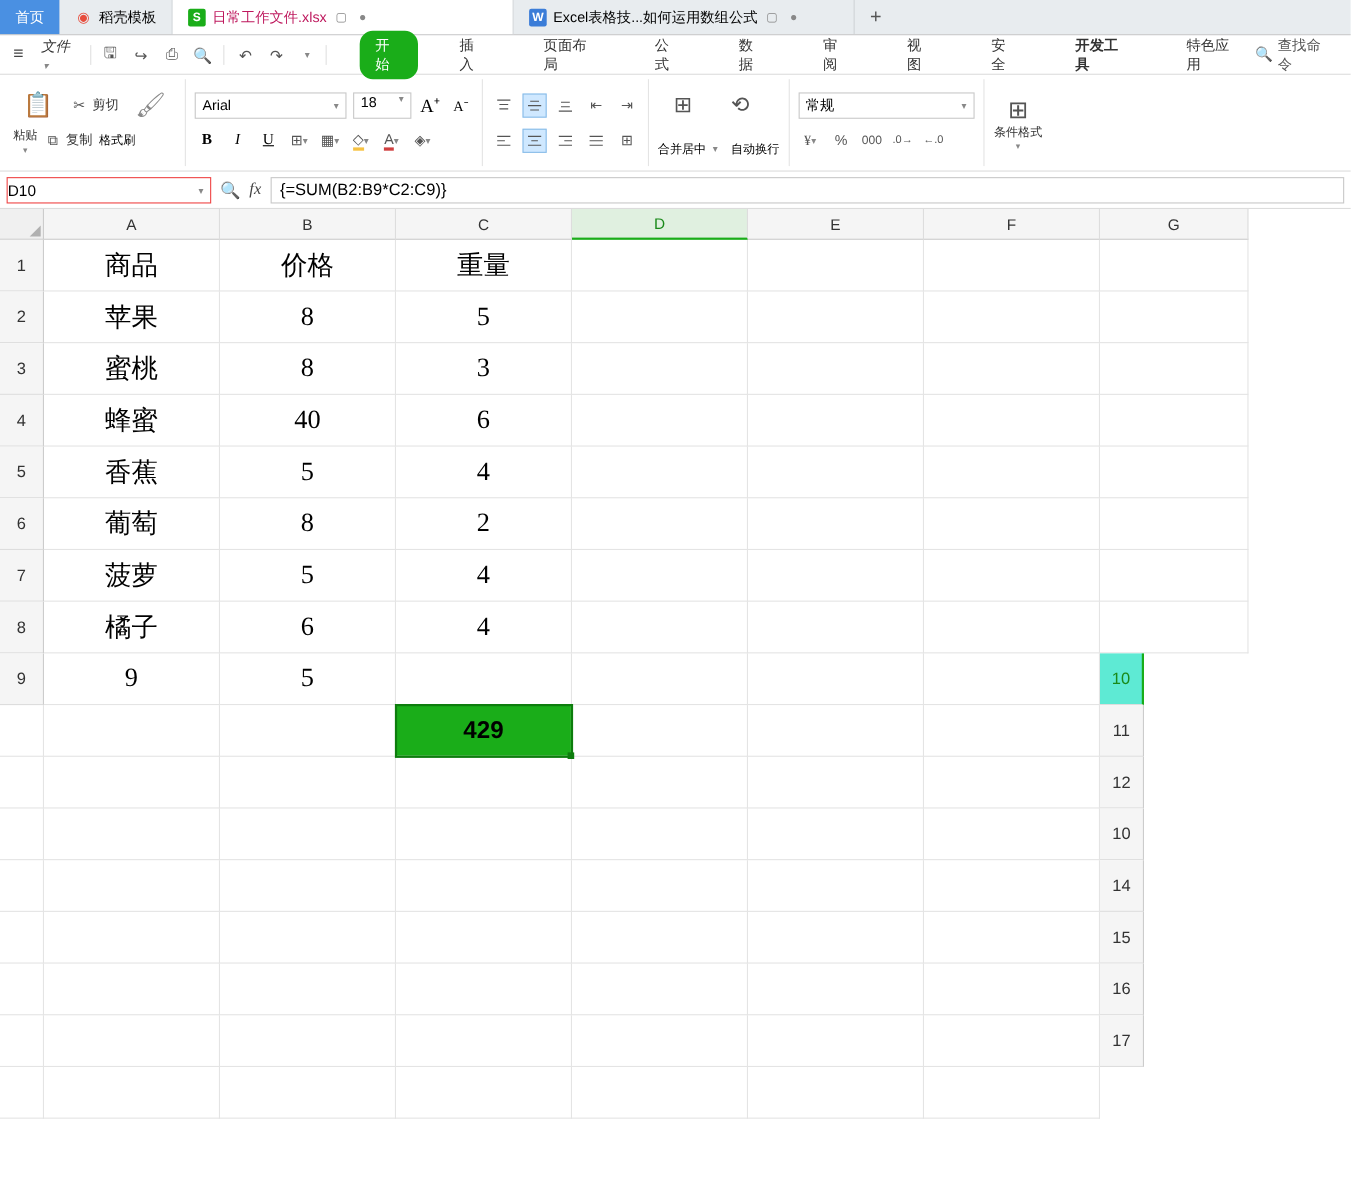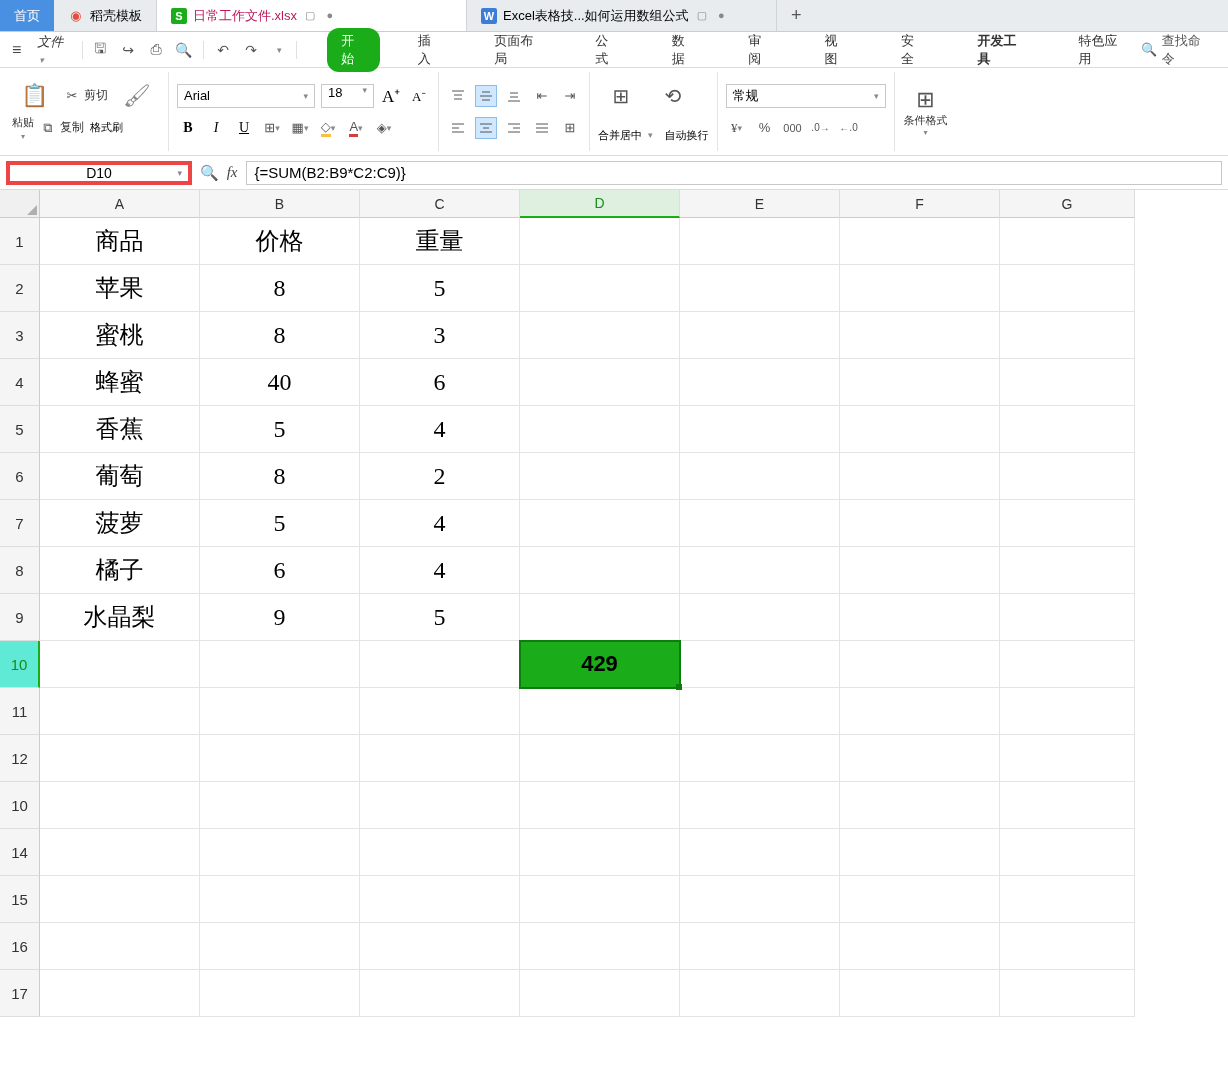--- a/index.html
+++ b/index.html
@@ -43,21 +43,21 @@
     .dd-caret { font-size: 9px; color: #888; }
     .letter-btn { width: 22px; height: 22px; display: flex; align-items: center; justify-content: center; font-size: 14px; font-family: "Times New Roman", serif; }
     .square-btn { width: 22px; height: 22px; border: 1px solid transparent; display: flex; align-items: center; justify-content: center; font-size: 13px; color: #555; }
     .align-btn svg { display: block; }
     .align-btn.highlight { background: #cfe8ff; border: 1px solid #8abde8; }
     .numfmt { width: 160px; height: 24px; border: 1px solid #c8c8c8; font-size: 13px; padding: 0 6px; display: flex; align-items: center; justify-content: space-between; }
     .currency-icon { font-family: serif; }
 
     
     .fbar { display: flex; align-items: center; height: 34px; border-bottom: 1px solid #dcdcdc; padding: 4px 6px; gap: 8px; }
-    .name-box { width: 186px; height: 24px; border: 4px solid #ef4444; display: flex; align-items: center; justify-content: center; font-size: 14px; position: relative; }
+    .name-box { width: 186px; height: 24px; border: 1px solid #ef4444; display: flex; align-items: center; font-size: 14px; position: relative; }
     .name-box .caret { position: absolute; right: 6px; font-size: 9px; color: #888; }
     .fx { font-style: italic; font-family: serif; font-size: 15px; color: #444; }
     .zoom-cell { font-size: 15px; color: #555; }
     .formula-input { flex: 1; height: 24px; border: 1px solid #c8c8c8; padding: 0 8px; font-size: 15px; font-family: "Consolas", monospace; display: flex; align-items: center; }
     .corner { width: 40px; height: 28px; background: #f0f0f0; border-right: 1px solid #ccc; border-bottom: 1px solid #ccc; display: flex; align-items: flex-end; justify-content: flex-end; }
     .corner::after { content: ""; width: 0; height: 0; border-right: 10px solid #b0b0b0; border-top: 10px solid transparent; margin: 2px; }
     .colhead { height: 28px; background: #f5f5f5; border-right: 1px solid #ddd; border-bottom: 1px solid #ccc; display: flex; align-items: center; justify-content: center; font-size: 14px; color: #333; }
     .rowhead { width: 40px; background: #f5f5f5; border-right: 1px solid #ccc; border-bottom: 1px solid #ddd; display: flex; align-items: center; justify-content: center; font-size: 15px; color: #333; }
     .rowhead.sel { background: #5eead4; color: #1a8a1a; border-right: 2px solid #1aad19; }
     .colhead.sel { background: #e0f0e0; color: #1a8a1a; border-bottom: 2px solid #1aad19; }
@@ -361,21 +361,20 @@
     <div class="cell"></div>
     <div class="rowhead">8</div>
     <div class="cell">橘子</div>
     <div class="cell">6</div>
     <div class="cell">4</div>
     <div class="cell"></div>
     <div class="cell"></div>
     <div class="cell"></div>
     <div class="cell"></div>
     <div class="rowhead">9</div>
-    <div class="cell">水晶梨</div>
     <div class="cell">9</div>
     <div class="cell">5</div>
     <div class="cell"></div>
     <div class="cell"></div>
     <div class="cell"></div>
     <div class="cell"></div>
     <div class="rowhead sel">10</div>
     <div class="cell"></div>
     <div class="cell"></div>
     <div class="cell"></div>

